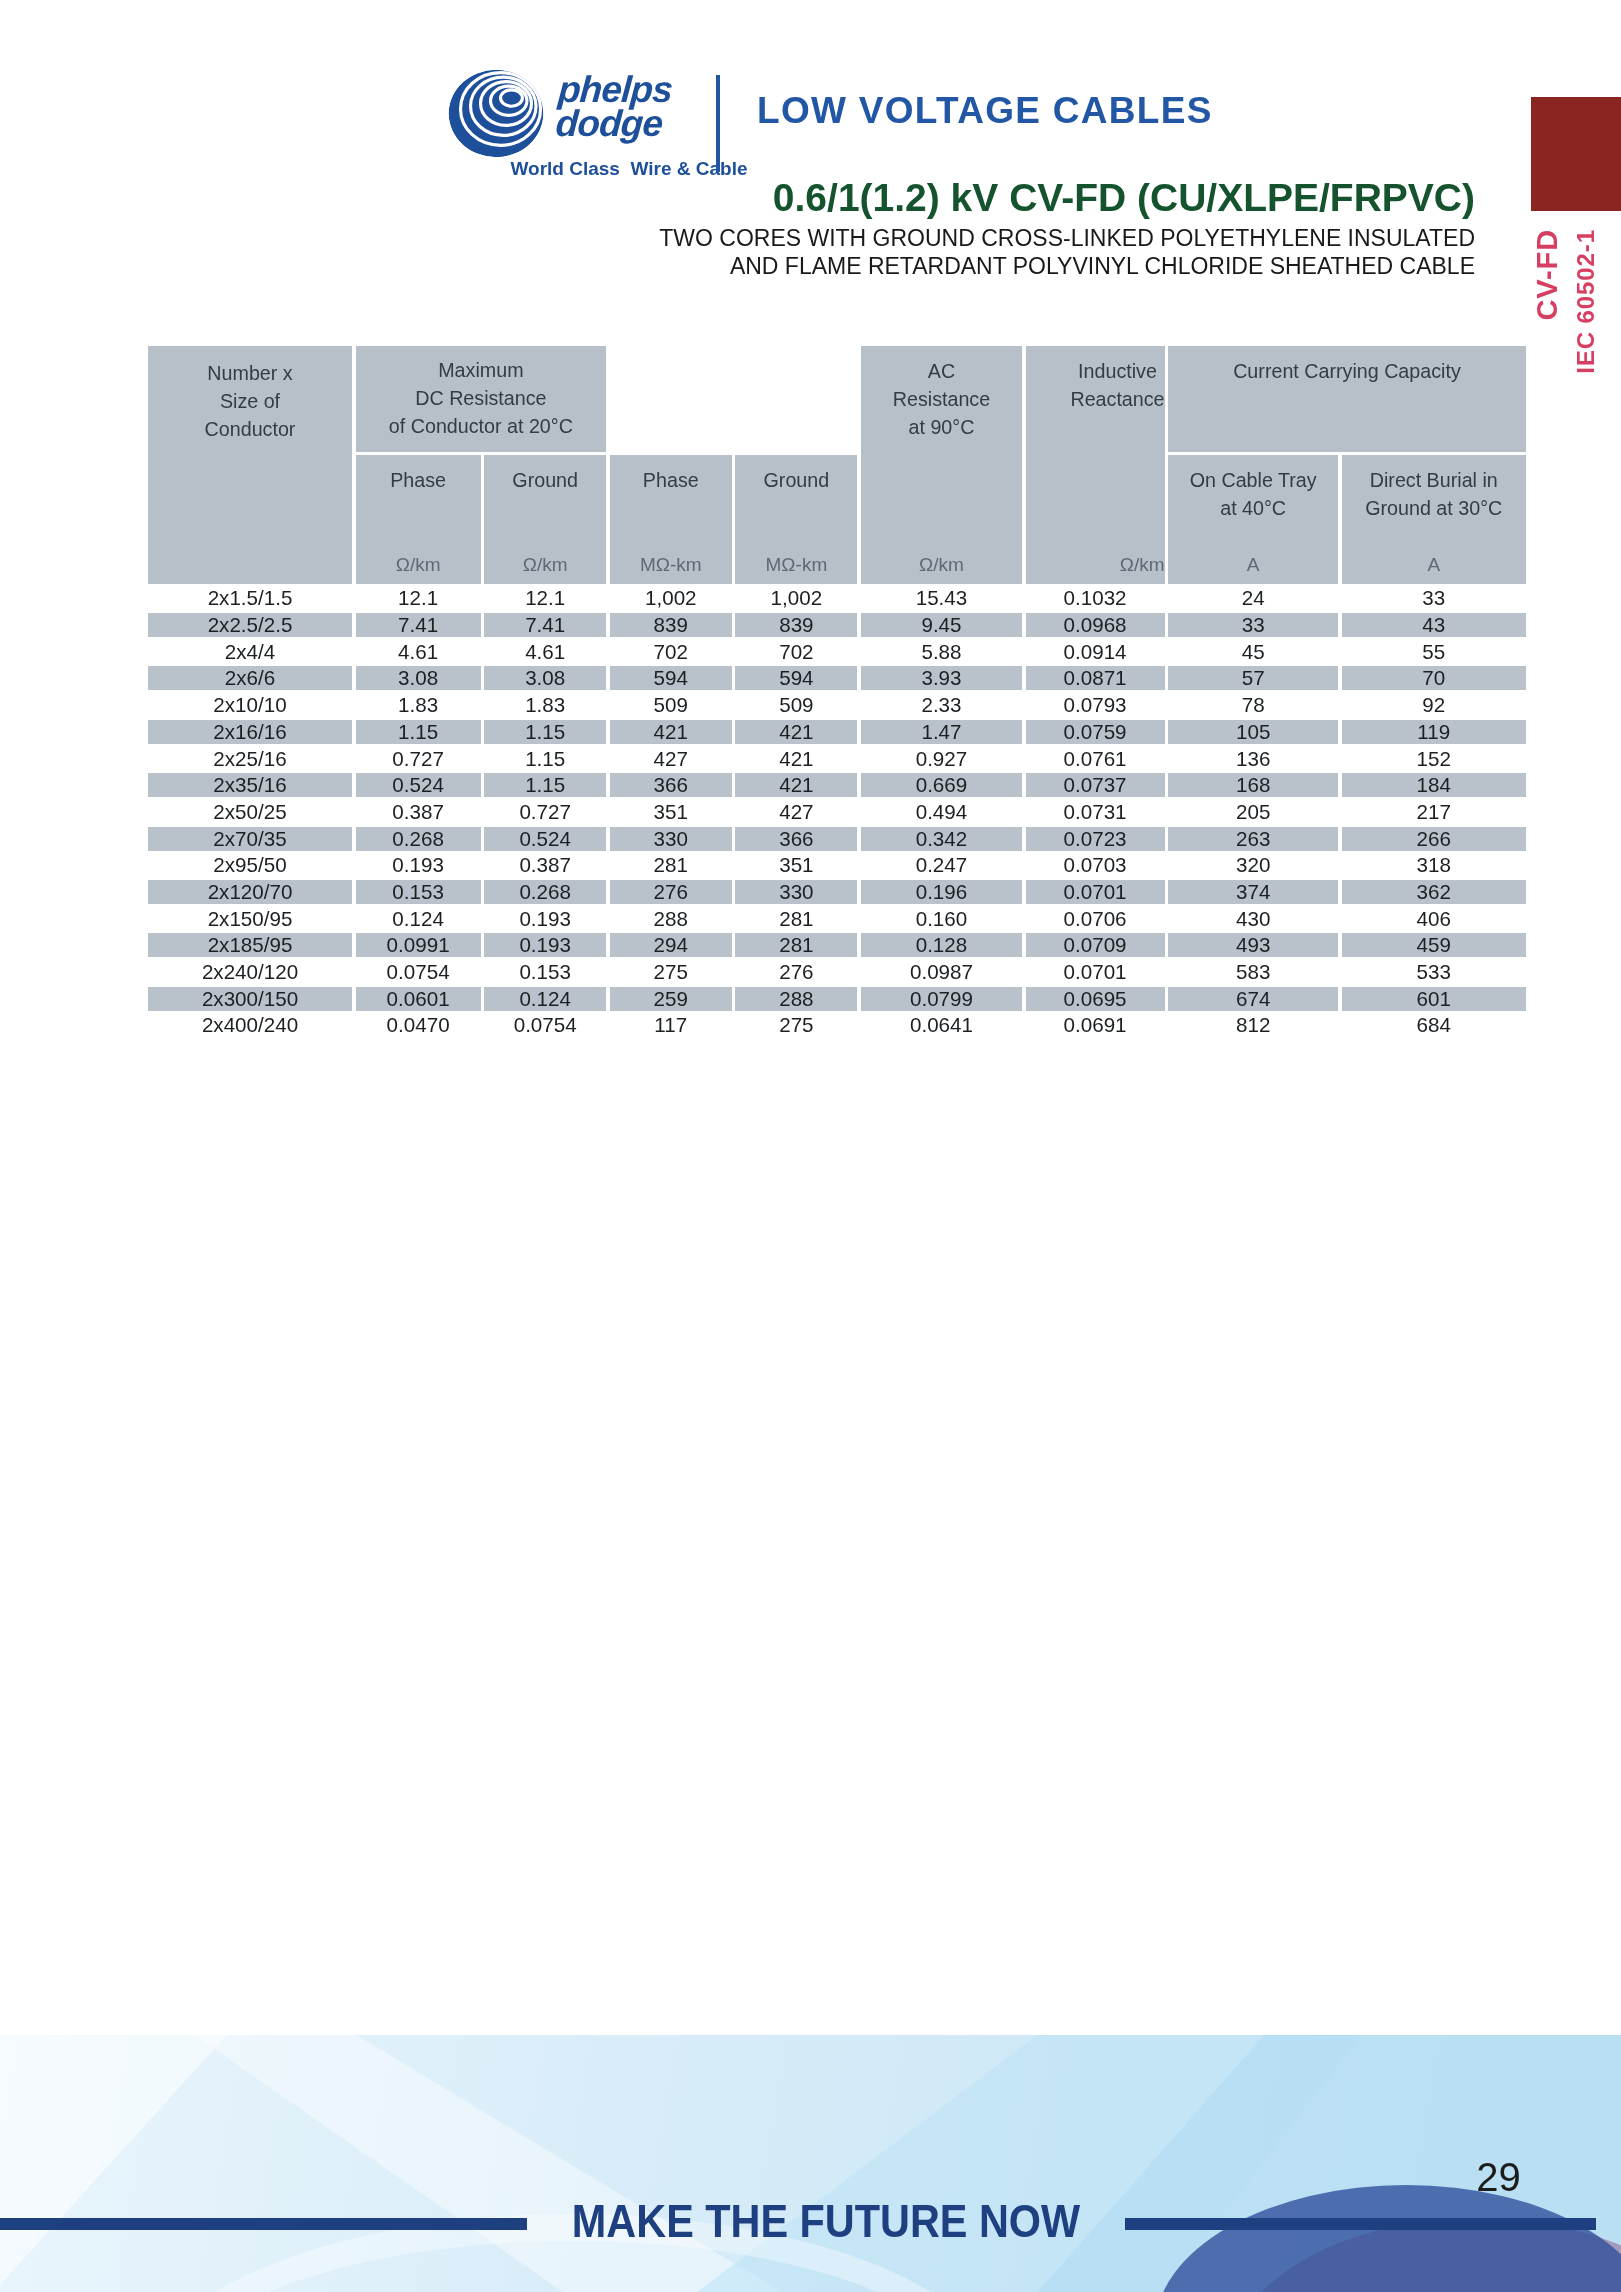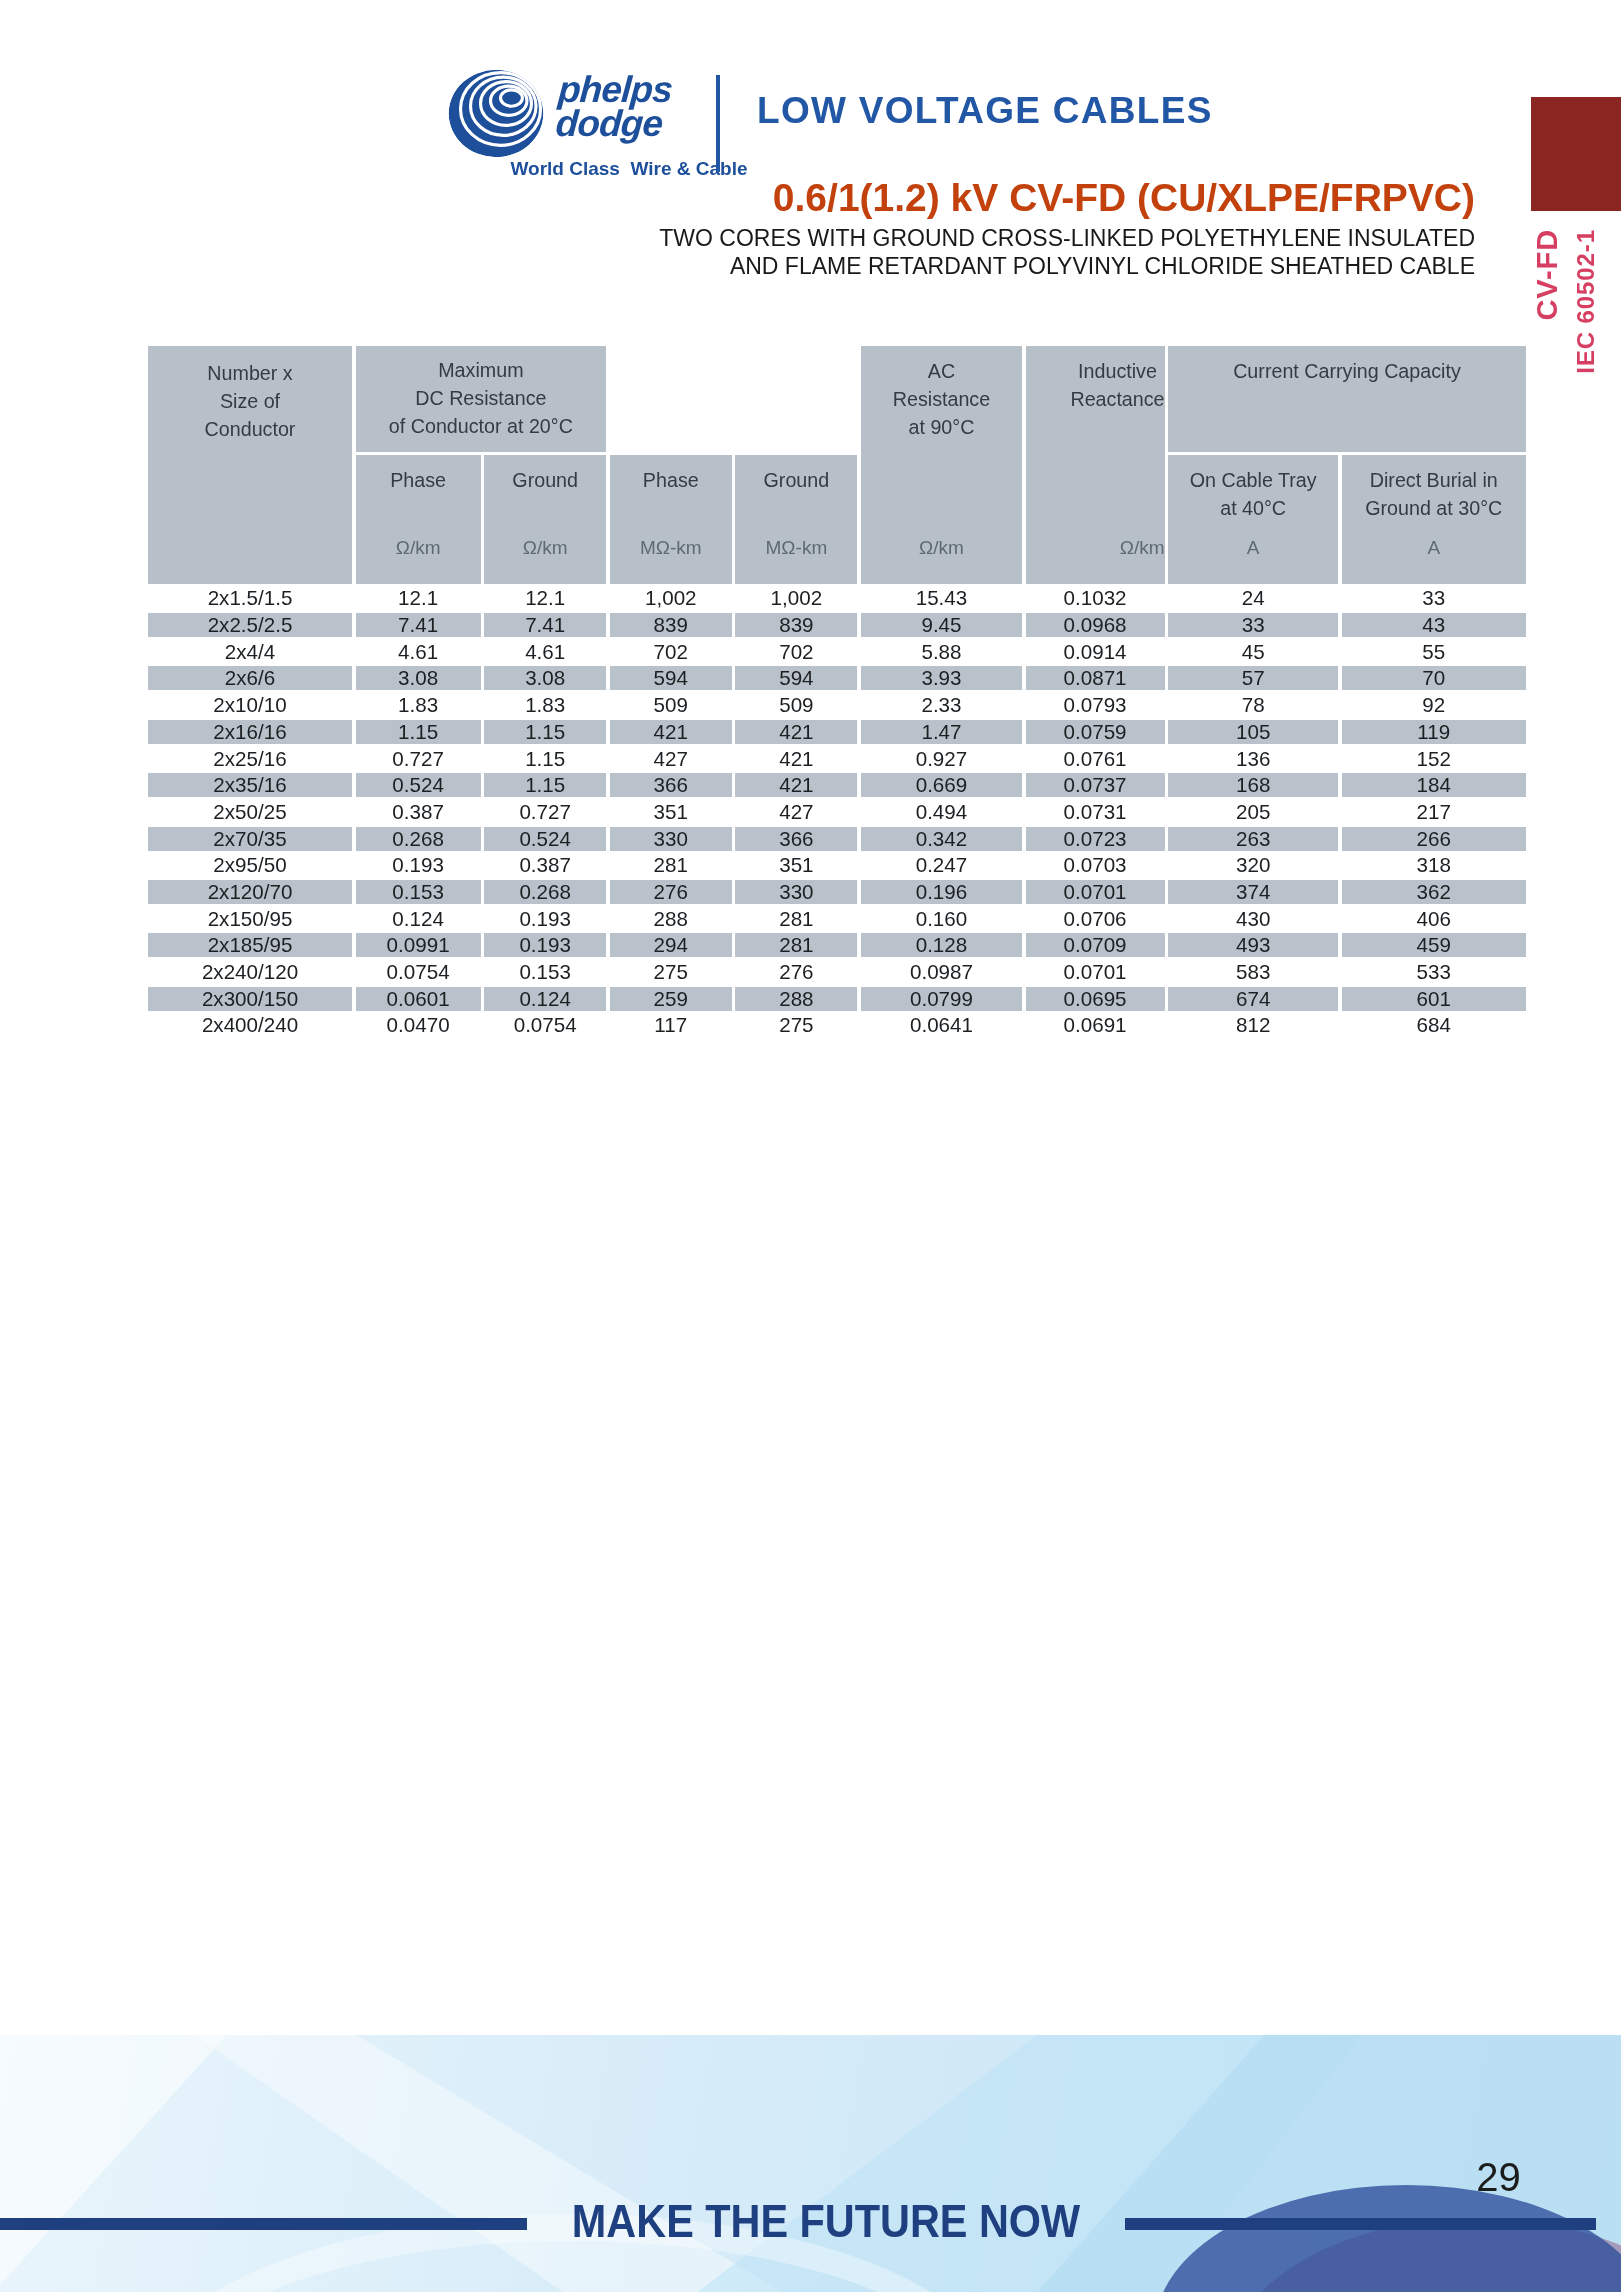--- a/index.html
+++ b/index.html
@@ -30,38 +30,38 @@
     font-size:37px;font-weight:600;letter-spacing:1.3px;color:#2257a6;
   }
   
   .red-square{position:absolute;left:1531px;top:97px;width:90px;height:114px;background:#8b2522;}
   .side-labels{position:absolute;left:1533px;top:229px;display:flex;flex-direction:row;gap:11.6px;align-items:flex-start;}
   .v-text{writing-mode:vertical-rl;transform:rotate(180deg);color:#d63f62;line-height:1;}
   .v-text.tag{font-size:29px;font-weight:800;letter-spacing:0.9px;}
   .v-text.std{font-size:24px;font-weight:700;letter-spacing:0.9px;}
   
   .title-block{position:absolute;right:146px;top:176px;text-align:right;}
-  .main-title{margin:0;font-size:39px;font-weight:800;color:#c2410c;letter-spacing:0;}
+  .main-title{margin:0;font-size:39px;font-weight:800;color:#14532d;letter-spacing:0;}
   .sub-title{margin:5.4px 0 0 0;font-size:23px;font-weight:500;color:#191919;line-height:1.18;}
   
   .spec-table{position:absolute;left:148px;top:346px;width:1378px;}
   .t-head{
     display:grid;
     grid-template-columns:204px 125px 122px 122px 122px 161px 139px 170px 184px;
     grid-template-rows:106px 129px;
     column-gap:3.6px;row-gap:2.7px;
   }
   .h-cell{
     background:#b7c0c9;color:#343c43;
     font-size:19.7px;line-height:1.42;text-align:center;
     display:flex;flex-direction:column;align-items:center;
     white-space:pre-line;
   }
   .h-cell .lbl{white-space:pre-line;}
-  .h-cell .unit{font-size:19px;color:#5d6a74;margin-top:auto;padding-bottom:22px;}
+  .h-cell .unit{font-size:19px;color:#5d6a74;margin-top:auto;padding-bottom:5px;}
   .hc-conductor{grid-column:1;grid-row:1 / 3;padding-top:14px;}
   .hc-dc{grid-column:2 / 4;grid-row:1;justify-content:center;}
   .hc-ins{grid-column:4 / 6;grid-row:1;padding-top:11.6px;}
   .hc-ac{grid-column:6;grid-row:1 / 3;padding-top:11.6px;}
   .hc-ind{grid-column:7;grid-row:1 / 3;padding-top:11.6px;align-items:flex-end;}
   .hc-ccc{grid-column:8 / 10;grid-row:1;padding-top:11.6px;}
   .hc-sub{grid-row:2;padding-top:12.5px;}
   .t-body{margin-top:2.7px;}
   .t-row{
     display:grid;

